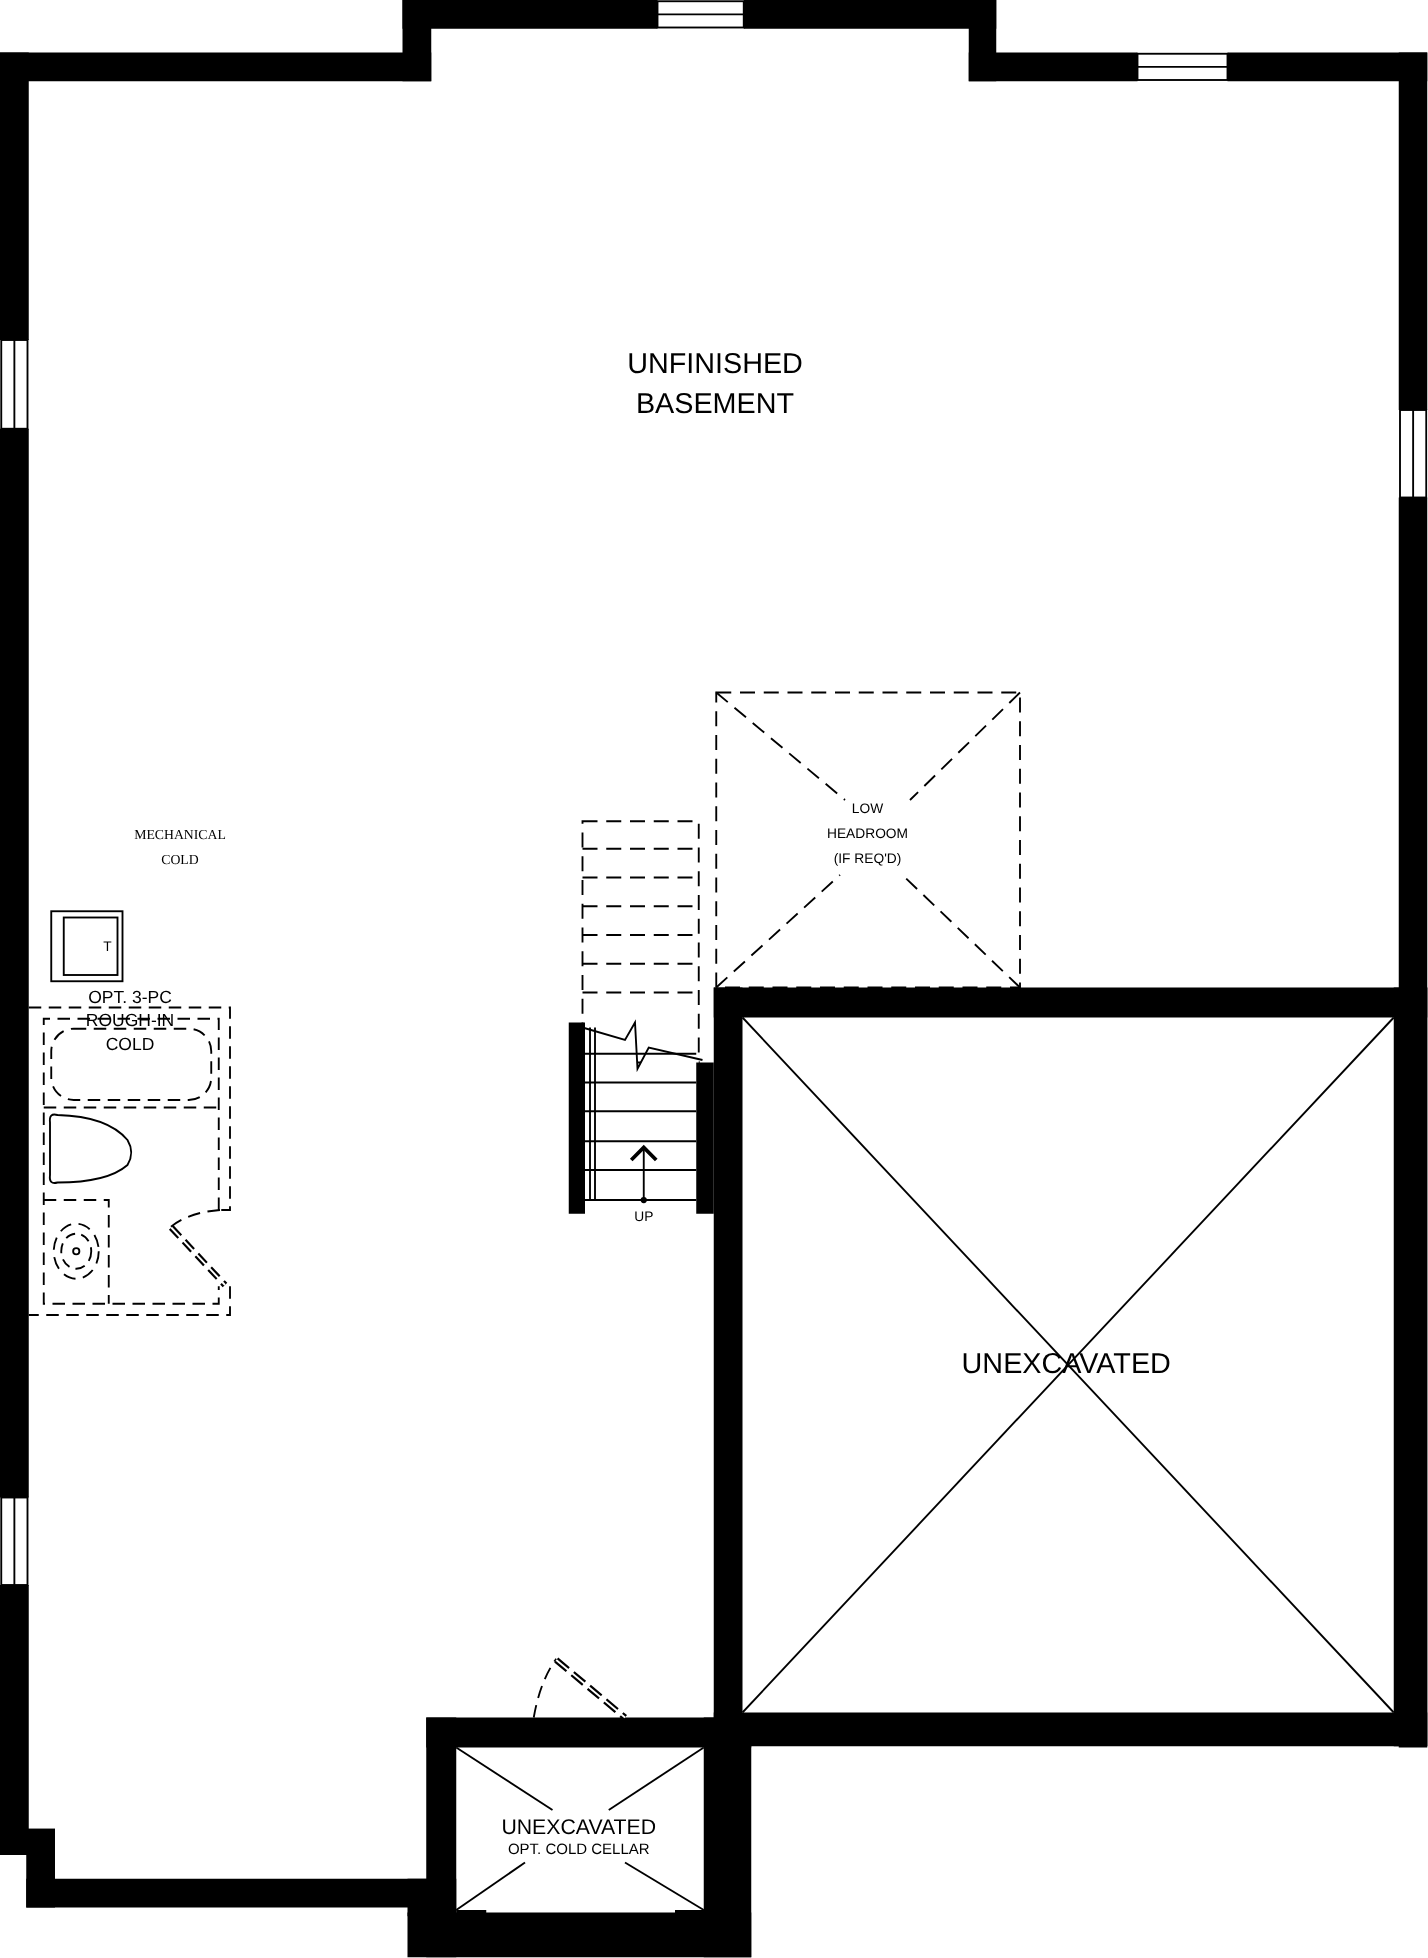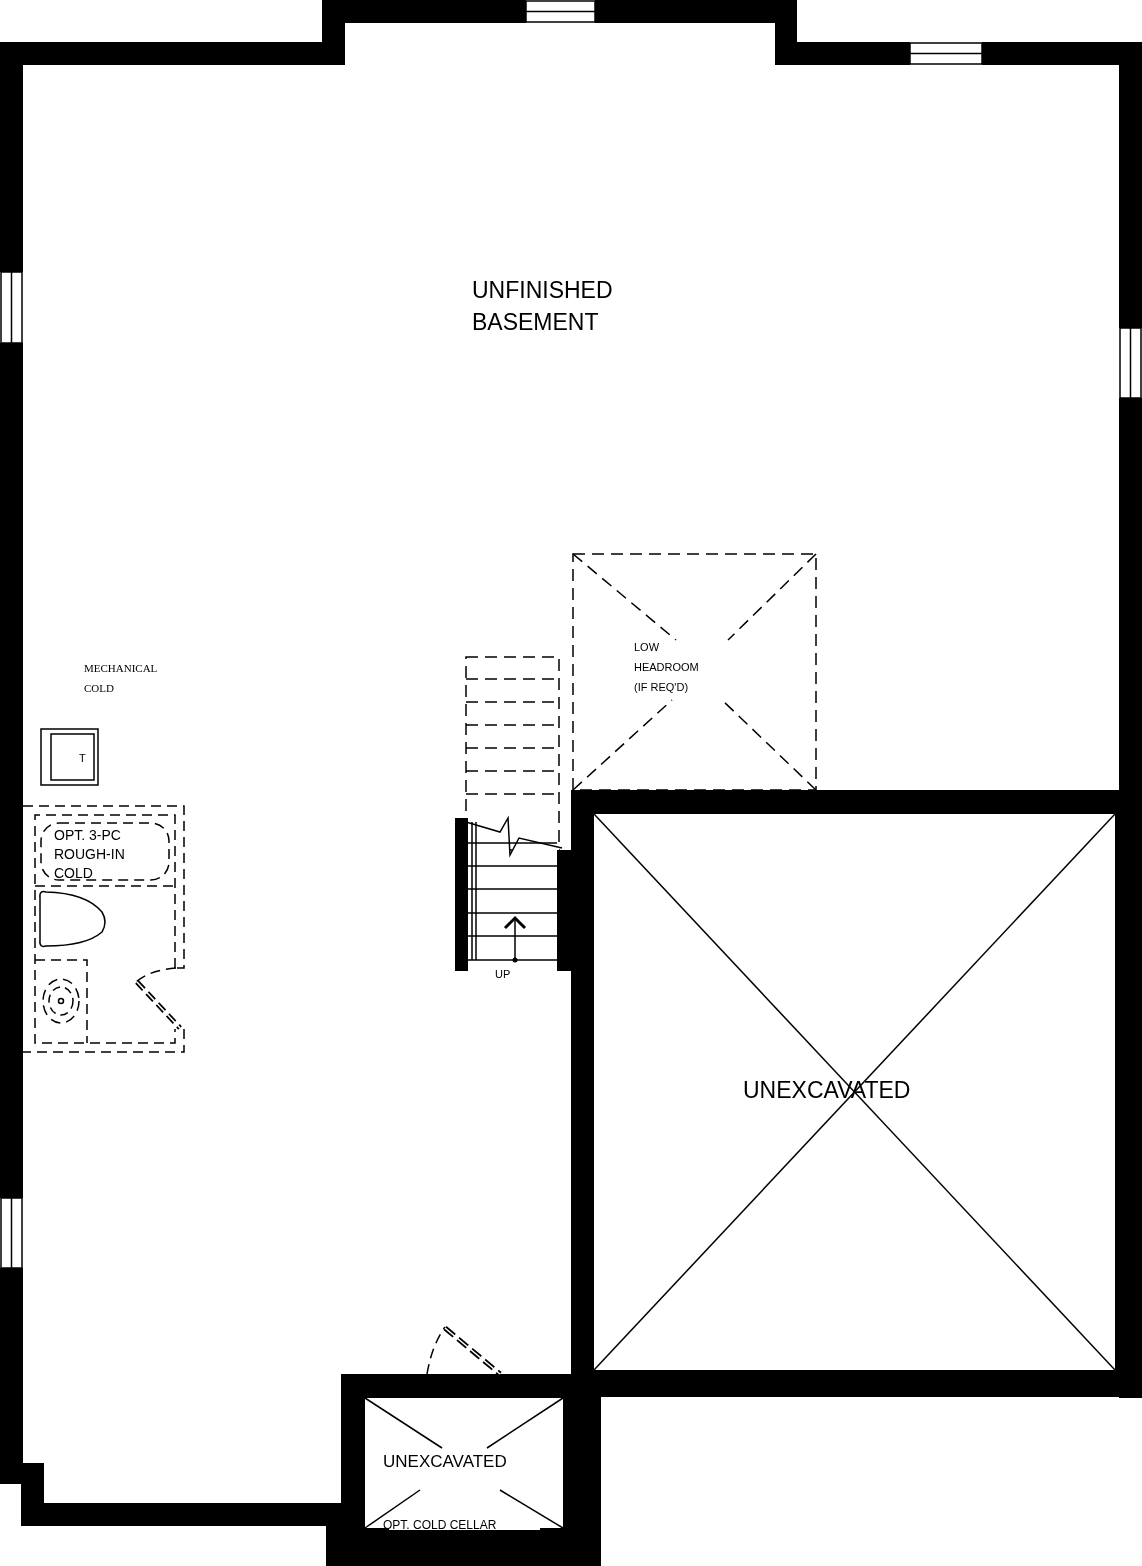--- a/index.html
+++ b/index.html
@@ -1,24 +1,24 @@
 <!DOCTYPE html>
 <html><head>
   <meta charset="utf-8">
   <style>
     html, body { margin: 0; padding: 0; background: #ffffff; }
     body { width: 1142px; height: 1566px; position: relative; overflow: hidden; font-family: "Liberation Sans", sans-serif; }
     svg.plan { position: absolute; left: 0; top: 0; }
-    .lbl { position: absolute; text-align: left; color: #000; line-height: 1.2; white-space: nowrap; font-family: "Liberation Sans", sans-serif; }
+    .lbl { position: absolute; text-align: center; color: #000; line-height: 1.2; white-space: nowrap; font-family: "Liberation Sans", sans-serif; }
     .lbl span { display: block; }
     .title { font-size: 23px; line-height: 32px; }
     .small { font-size: 11px; line-height: 20px; }
     .big { font-size: 23px; }
     .cellar-main { font-size: 17px; }
-    .cellar-sub { font-size: 12px; margin-top: 46px; }
+    .cellar-sub { font-size: 12px; }
     .tiny { font-size: 13px; }
   </style>
 </head>
 <body>
 
 <svg class="plan" width="1142" height="1566" viewBox="0 0 1142 1566" xmlns="http://www.w3.org/2000/svg">
 
   <g fill="#000">
 
     <rect x="0" y="42" width="345" height="23"></rect>
@@ -189,21 +189,21 @@
   <span>BASEMENT</span>
 </div>
 
 <div class="lbl small" style="left:84px; top:658px; width:120px;font-family:Liberation Serif, serif;">
   <span>MECHANICAL</span>
   <span>COLD</span>
 </div>
 
 <div class="lbl small" style="left:79px; top:748px; width:14px;">T</div>
 
-<div class="lbl tiny" style="left:54px; top:826px; width:100px; line-height:19px; font-size:14px;">
+<div class="lbl tiny" style="left:54px; top:788px; width:100px; line-height:19px; font-size:14px;">
   <span>OPT. 3-PC</span>
   <span>ROUGH-IN</span>
   <span>COLD</span>
 </div>
 
 <div class="lbl small" style="left:634px; top:637px; width:120px;">
   <span>LOW</span>
   <span>HEADROOM</span>
   <span>(IF REQ'D)</span>
 </div>

